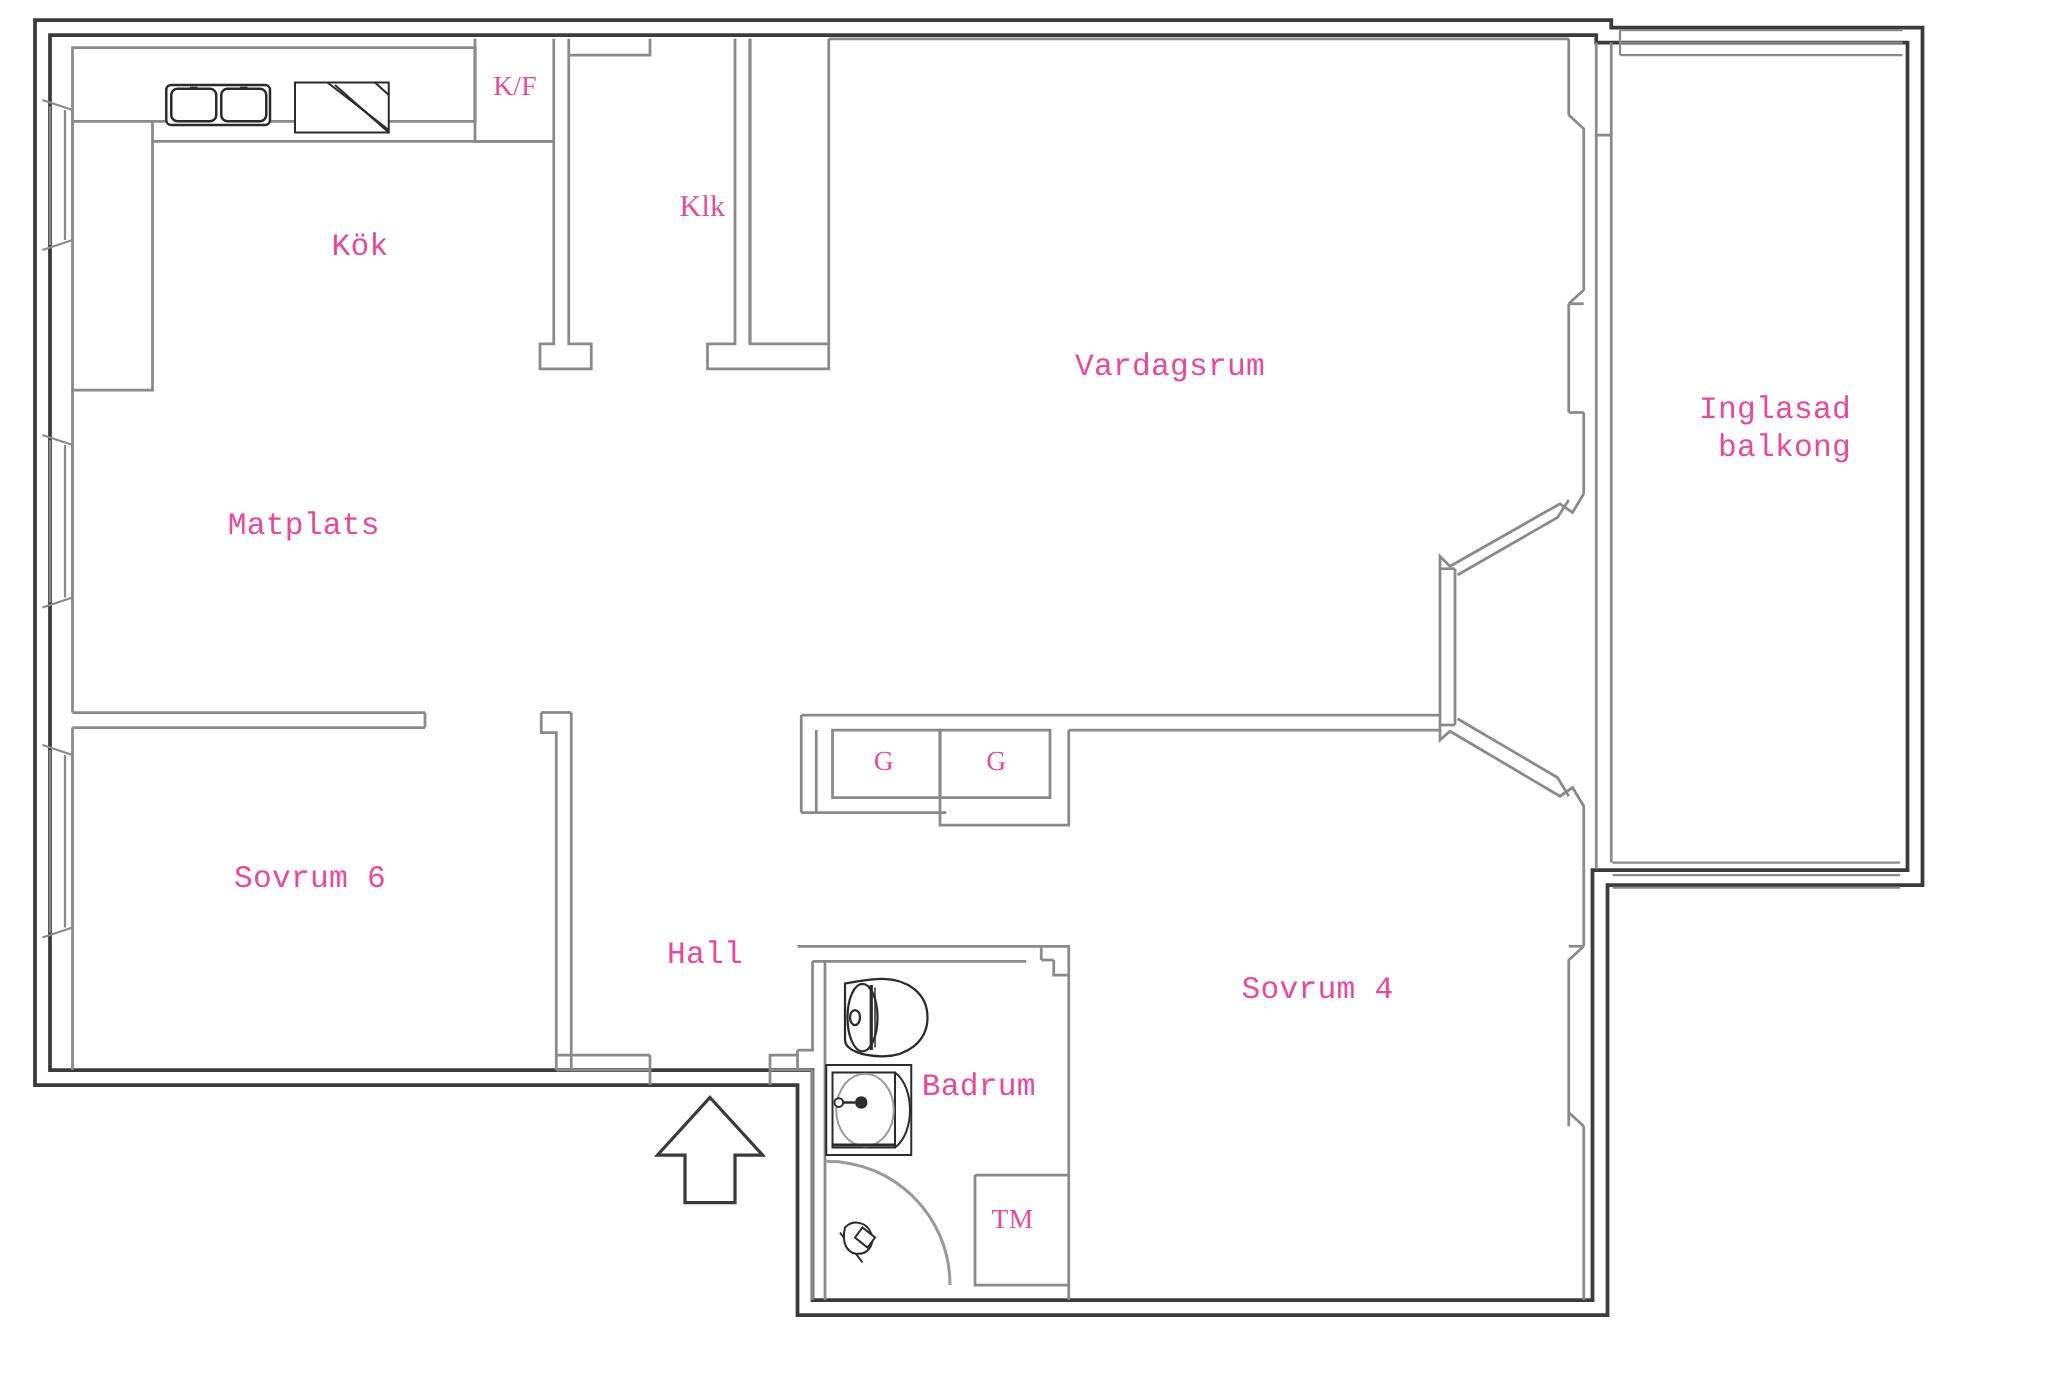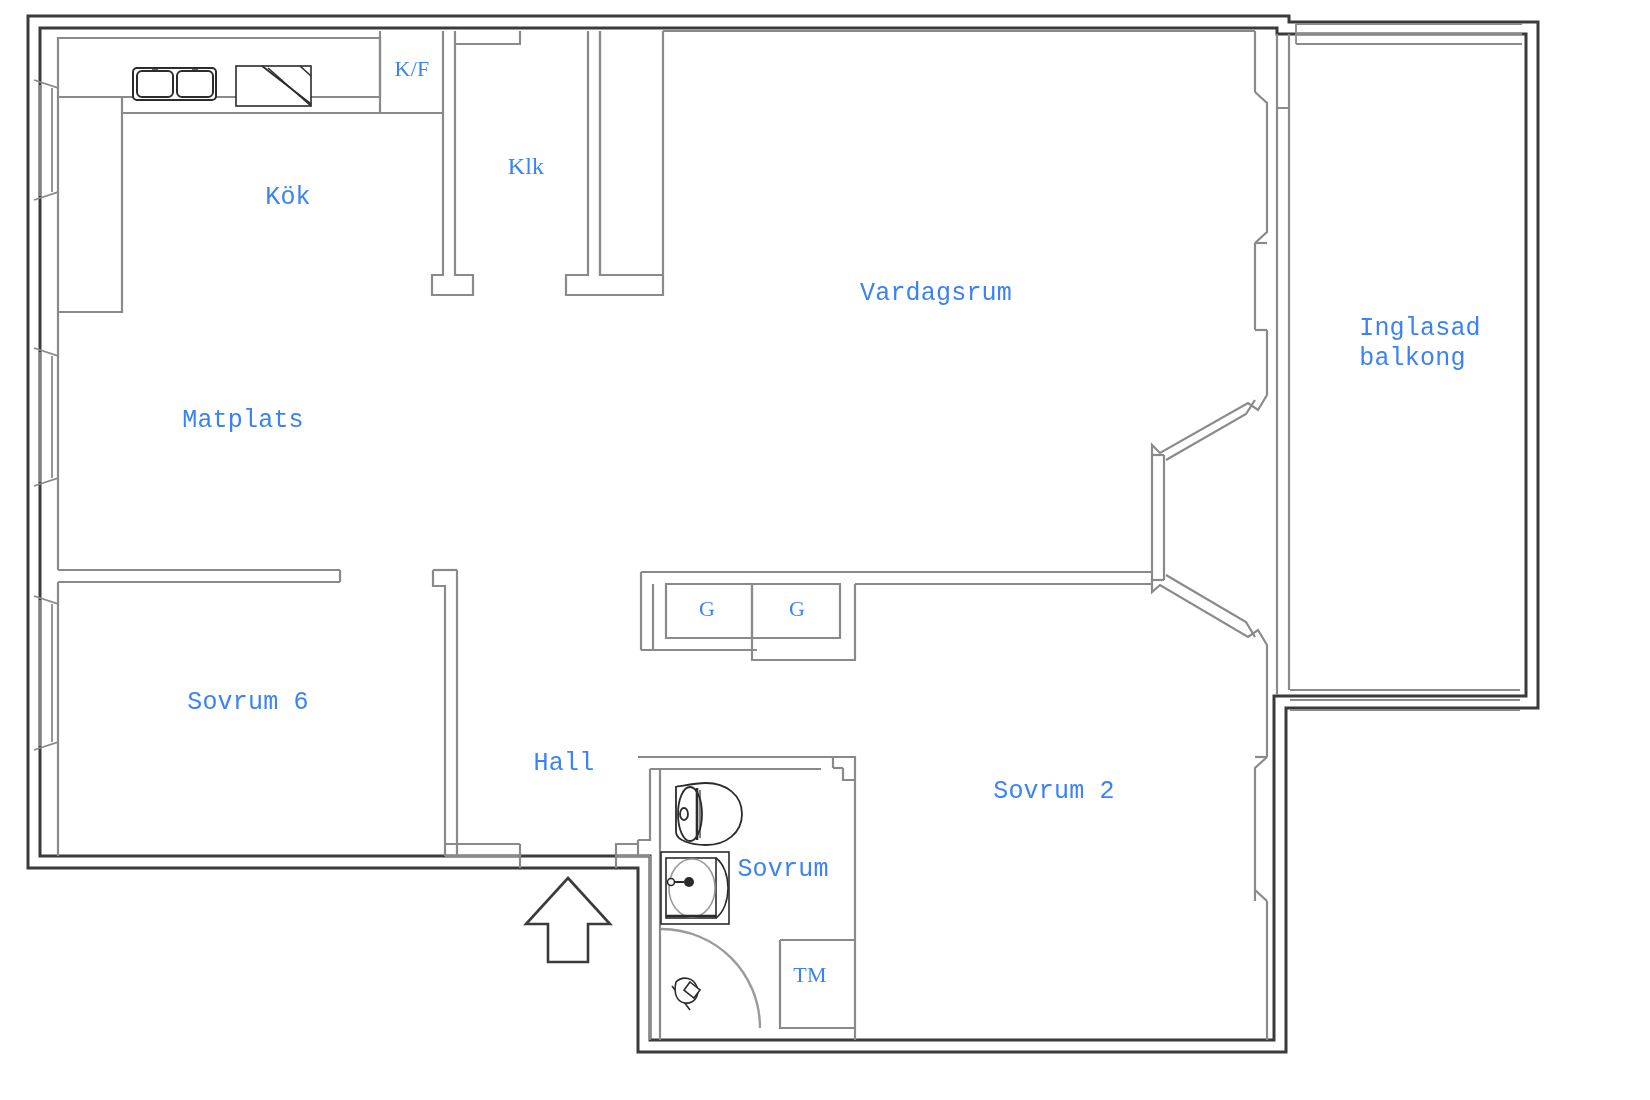--- a/index.html
+++ b/index.html
@@ -20,31 +20,31 @@
   }
   #plan-svg {
     position: absolute;
     left: 0;
     top: 0;
     width: 1650px;
     height: 1100px;
   }
   .room-label {
     position: absolute;
-    color: #3b82f6;
+    color: #ec4899;
     font-family: "Liberation Serif", "DejaVu Serif", serif;
     white-space: pre;
-    text-align: left;
+    text-align: right;
     line-height: 1.18;
     transform: translate(-50%, -50%);
     letter-spacing: 0.2px;
     user-select: none;
   }
   .lbl-lg { font-size: 25px; font-family: Liberation Mono, monospace; }
-  .lbl-md { font-size: 24px; }
+  .lbl-md { font-size: 24px; margin-left: 36px; }
   .lbl-sm { font-size: 22px; }
 </style>
 </head>
 <body>
 
 <div id="plan-root">
 
   <svg id="plan-svg" viewBox="0 0 1650 1100">
 
     <g fill="none" stroke="#3b3b3b" stroke-width="3" stroke-linejoin="miter">
@@ -280,23 +280,23 @@
 
   <div class="room-label lbl-lg" style="left:936px; top:294px;">Vardagsrum</div>
 
   <div class="room-label lbl-lg" style="left:1400px; top:343px;margin-left:20px;">Inglasad
 balkong</div>
 
   <div class="room-label lbl-lg" style="left:248px; top:703px;">Sovrum 6</div>
 
   <div class="room-label lbl-lg" style="left:548px; top:764px;margin-left:16px;">Hall</div>
 
-  <div class="room-label lbl-lg" style="left:783px; top:870px;">Sovrum</div>
-
-  <div class="room-label lbl-lg" style="left:1054px; top:792px;">Sovrum 2</div>
+  <div class="room-label lbl-lg" style="left:783px; top:870px;">Badrum</div>
+
+  <div class="room-label lbl-lg" style="left:1054px; top:792px;">Sovrum 4</div>
 
   <div class="room-label lbl-sm" style="left:707px; top:609px;">G</div>
 
   <div class="room-label lbl-sm" style="left:797px; top:609px;">G</div>
 
   <div class="room-label lbl-sm" style="left:810px; top:975px;">TM</div>
 
 </div>
 
 </body></html>

